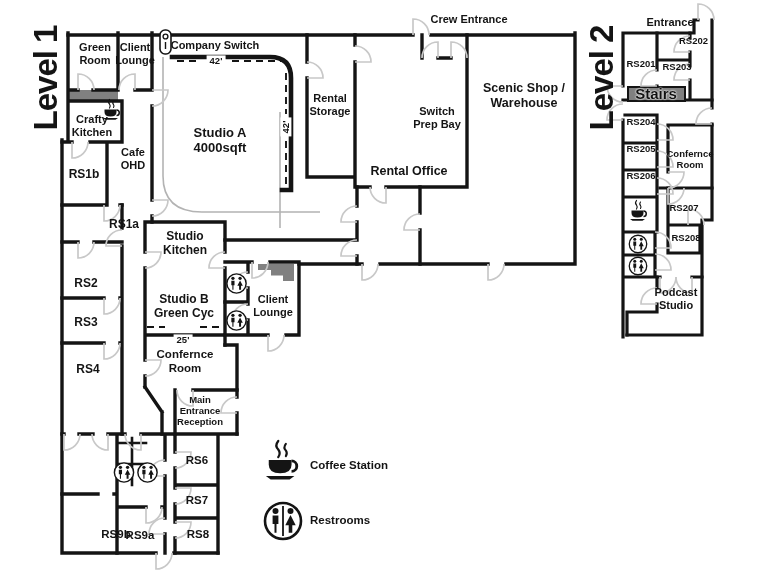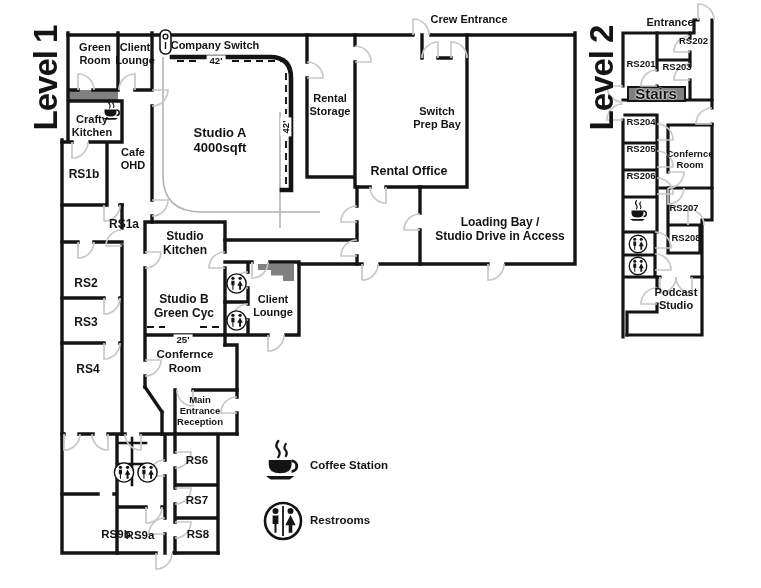--- a/index.html
+++ b/index.html
@@ -191,23 +191,23 @@
 <div class="lbl med s105" style="left:133px;top:159px;">Cafe
 OHD</div>
 <div class="lbl s12" style="left:84px;top:174px;">RS1b</div>
 <div class="lbl s13" style="left:220px;top:140px;">Studio A
 4000sqft</div>
 <div class="lbl med s105" style="left:330px;top:105px;">Rental
 Storage</div>
 <div class="lbl med s105" style="left:437px;top:118px;">Switch
 Prep Bay</div>
 <div class="lbl s11" style="left:469px;top:19px;">Crew Entrance</div>
+<div class="lbl s125" style="left:524px;top:96px;">Scenic Shop /
+Warehouse</div>
 <div class="lbl s125" style="left:409px;top:171px;">Rental Office</div>
-<div class="lbl s12" style="left:500px;top:229px;">Loading Bay /
-Studio Drive in Access</div>
 <div class="lbl s12" style="left:92px;top:224px;margin-left:32px;">RS1a</div>
 <div class="lbl s12" style="left:86px;top:283px;">RS2</div>
 <div class="lbl s12" style="left:86px;top:322px;">RS3</div>
 <div class="lbl s12" style="left:88px;top:369px;">RS4</div>
 <div class="lbl s12" style="left:185px;top:243px;">Studio
 Kitchen</div>
 <div class="lbl s12" style="left:184px;top:306px;">Studio B
 Green Cyc</div>
 <div class="lbl dim" style="left:183px;top:340px;">25'</div>
 <div class="lbl s115" style="left:185px;top:362px;">Confernce

